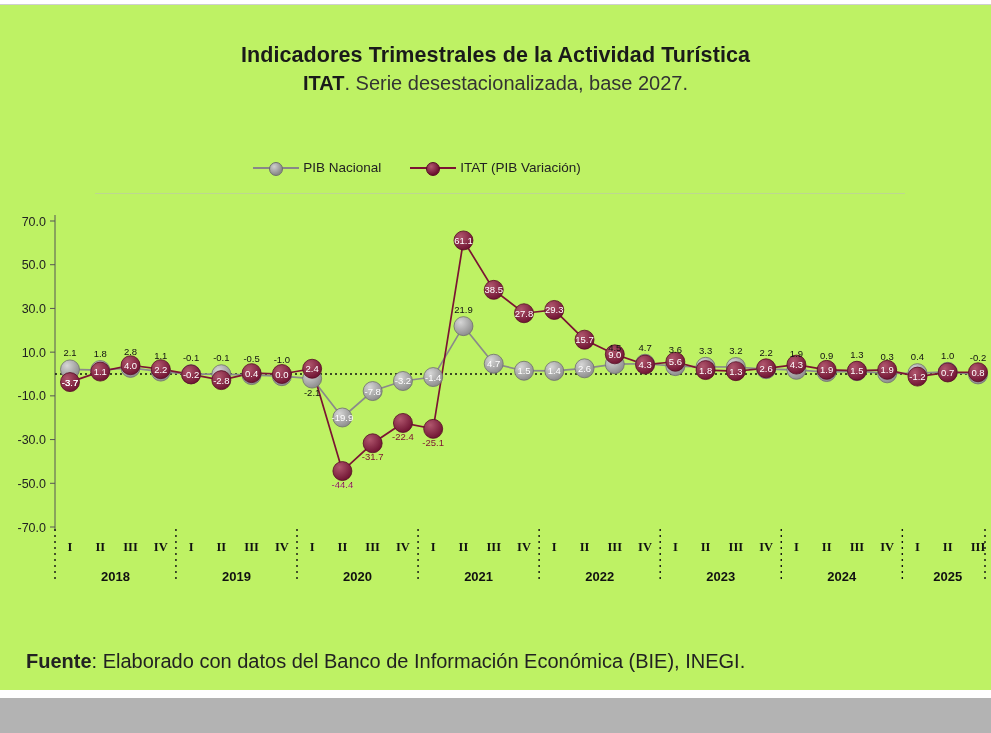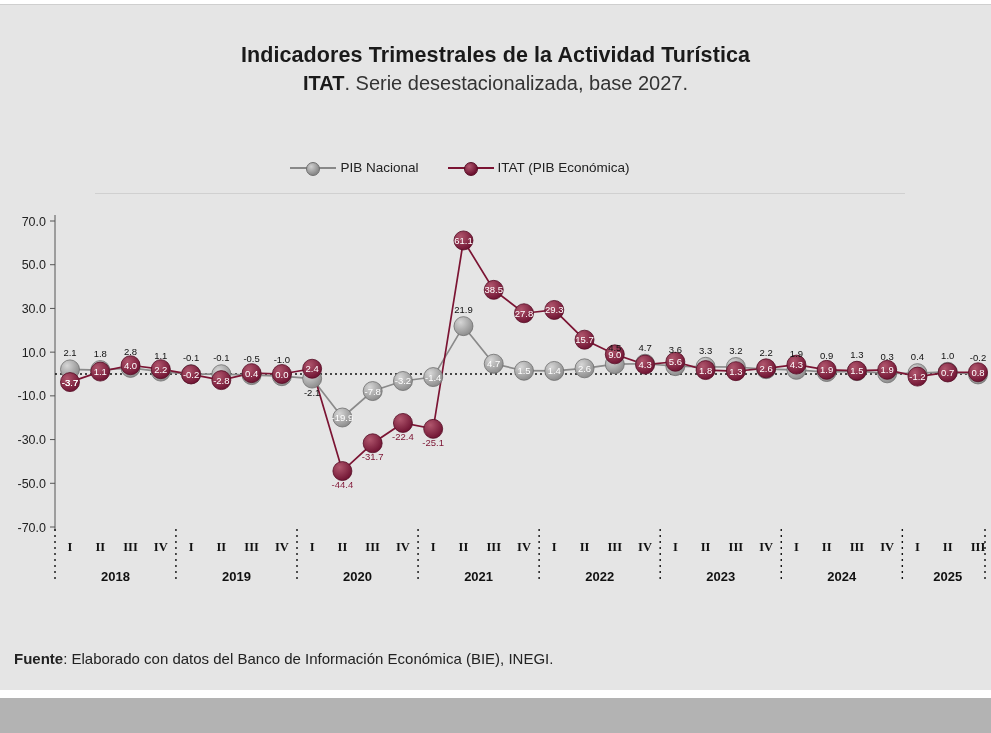--- a/index.html
+++ b/index.html
@@ -5,21 +5,21 @@
   html, body { margin:0; padding:0; }
   body {
     width: 991px; height: 733px;
     background: #ffffff;
     font-family: "Liberation Sans", sans-serif;
     overflow: hidden;
     position: relative;
   }
   .page {
     position: absolute; left:0; top:0; width:991px; height:733px;
-    background:#e5e5e5;
+    background:#bef264;
   }
   .top-rule {
     position:absolute; left:0; top:0; width:991px; height:4px;
     background:#ffffff; border-bottom:1px solid #cfcfcf;
   }
   .bottom-band {
     position:absolute; left:0; top:690px; width:991px; height:43px;
     background:#ffffff;
   }
   .bottom-band .grey {
@@ -42,21 +42,21 @@
     font-size:20px; color:#333333; line-height:28px;
   }
   .title2 b { font-weight:bold; color:#1a1a1a; }
   .title3 {
     font-size:19.5px; color:#808080; line-height:28px;
   }
 
   
   .legend {
     position:absolute; top:160px; left:0; width:834px;
-    display:flex; justify-content:center; align-items:center; gap:29px;padding-left:43px;
+    display:flex; justify-content:center; align-items:center; gap:29px;
   }
   .legend-item { display:flex; align-items:center; gap:4px; }
   .legend-line {
     width:46px; height:0; border-top:2.5px solid #888; position:relative;
   }
   .legend-line.itat { border-top-color:#7b1433; }
   .legend-dot {
     position:absolute; left:50%; top:50%; transform:translate(-50%,-50%);
     width:12px; height:12px; border-radius:50%;
     background:radial-gradient(circle at 35% 30%, #cfcfcf, #8a8a8a 70%);
@@ -68,21 +68,21 @@
   }
   .legend-label { font-size:13.5px; color:#222; }
 
   
   .chart {
     position:absolute; left:0; top:193px; width:991px; height:400px;
   }
   .chart svg { display:block; }
 
   .footnote {
-    position:absolute; left:14px; top:650px; font-size:15px; color:#222;
+    position:absolute; left:26px; top:650px; font-size:20px; color:#222;
   }
   .footnote b { font-weight:bold; }
 </style>
 </head>
 <body>
 
 <div class="page">
 
   <div class="top-rule"></div>
 
@@ -95,21 +95,21 @@
     <div class="legend-item">
       <span class="legend-line">
           <span class="legend-dot"></span>
         </span>
       <span class="legend-label">PIB Nacional</span>
     </div>
     <div class="legend-item">
       <span class="legend-line itat">
           <span class="legend-dot itat"></span>
         </span>
-      <span class="legend-label">ITAT (PIB Económica)</span>
+      <span class="legend-label">ITAT (PIB Variación)</span>
     </div>
   </div>
 
   <div class="chart">
     <svg id="chart-svg" width="991" height="400">
       <defs>
         <radialGradient id="gGrey" cx="35%" cy="30%" r="75%">
           <stop offset="0%" stop-color="#d6d6d6"></stop>
           <stop offset="100%" stop-color="#8a8a8a"></stop>
         </radialGradient>

